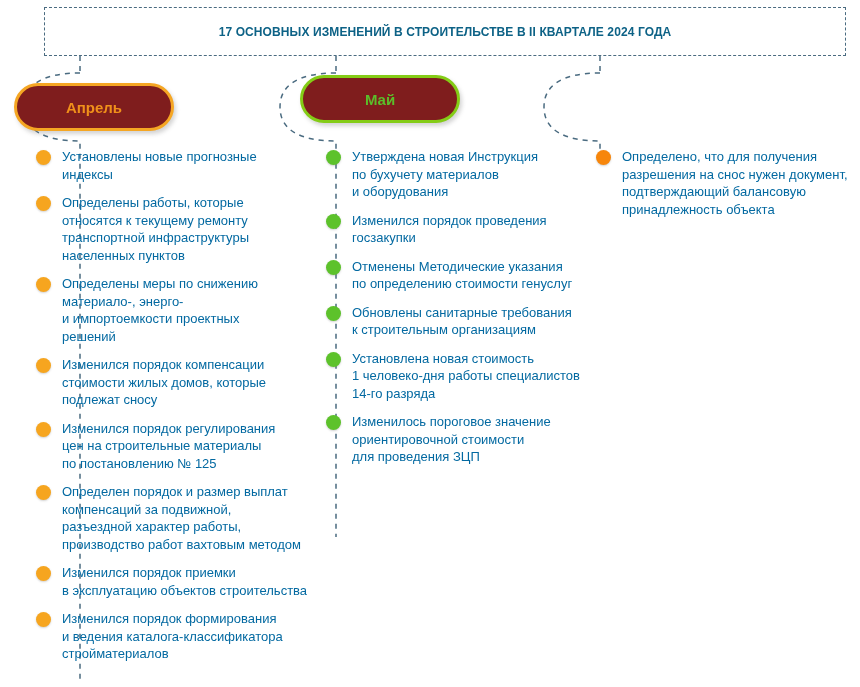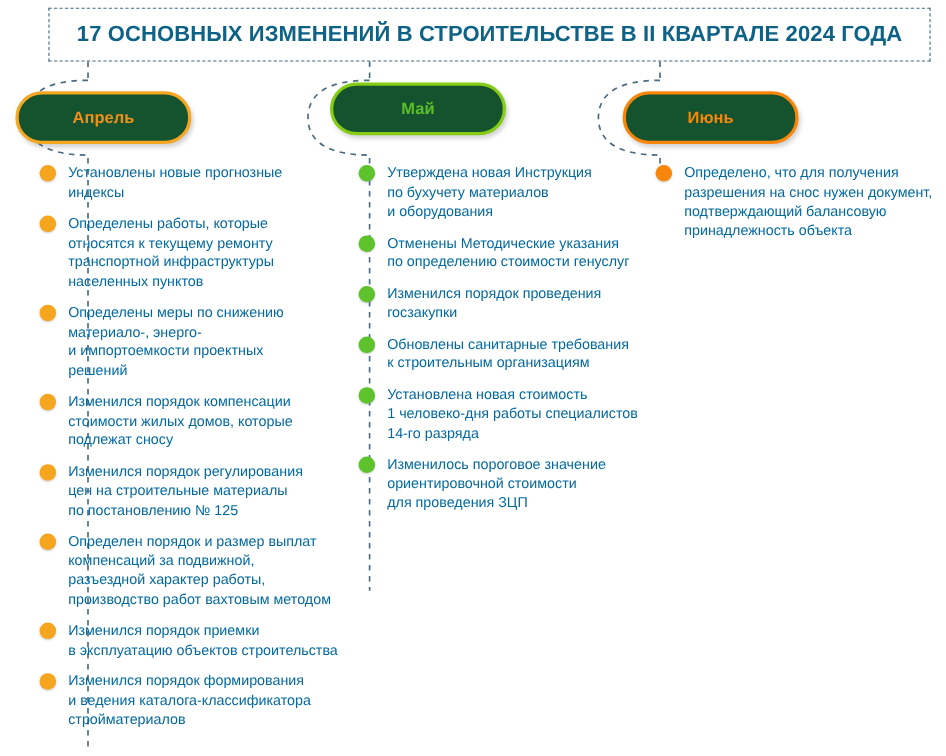--- a/index.html
+++ b/index.html
@@ -29,21 +29,21 @@
     top: 7px;
     width: 802px;
     height: 49px;
     border: 1.5px dashed #4a6b80;
     box-sizing: border-box;
     display: flex;
     align-items: center;
     justify-content: center;
   }
   .title-text {
-    font-size: 20px;
+    font-size: 12px;
     font-weight: bold;
     color: #0d6286;
     letter-spacing: 0.1px;
     white-space: nowrap;
   }
 
   
   .connectors {
     position: absolute;
     left: 0;
@@ -52,21 +52,21 @@
     height: 687px;
     pointer-events: none;
   }
 
   
   .pill {
     position: absolute;
     height: 48px;
     border-radius: 26px;
     box-sizing: border-box;
-    background: #14532d;
+    background: #7f1d1d;
     display: flex;
     align-items: center;
     justify-content: center;
     box-shadow: 2px 3px 4px rgba(120,120,120,0.33);
   }
   .pill-label {
     font-size: 15px;
     font-weight: bold;
   }
   #pill-april {
@@ -149,23 +149,20 @@
       <path d="M600,73 C564,73 544,84 544,107 C544,130 564,141 600,141 L600,160"></path>
     </g>
   </svg>
 
   <div class="pill" id="pill-april">
     <span class="pill-label">Апрель</span>
   </div>
   <div class="pill" id="pill-may">
     <span class="pill-label">Май</span>
   </div>
-  <div class="pill" id="pill-june">
-    <span class="pill-label">Июнь</span>
-  </div>
 
   <div class="column" id="col-april">
       <div class="item">
         <span class="bullet"></span>
         <span class="item-text">Установлены новые прогнозные<br>индексы</span>
       </div>
       <div class="item">
         <span class="bullet"></span>
         <span class="item-text">Определены работы, которые<br>относятся к текущему ремонту<br>транспортной инфраструктуры<br>населенных пунктов</span>
       </div>
@@ -194,25 +191,25 @@
         <span class="item-text">Изменился порядок формирования<br>и ведения каталога-классификатора<br>стройматериалов</span>
       </div>
     </div>
   <div class="column" id="col-may">
       <div class="item">
         <span class="bullet"></span>
         <span class="item-text">Утверждена новая Инструкция<br>по бухучету материалов<br>и оборудования</span>
       </div>
       <div class="item">
         <span class="bullet"></span>
+        <span class="item-text">Изменился порядок проведения<br>госзакупки</span>
+      </div>
+      <div class="item">
+        <span class="bullet"></span>
         <span class="item-text">Отменены Методические указания<br>по определению стоимости генуслуг</span>
-      </div>
-      <div class="item">
-        <span class="bullet"></span>
-        <span class="item-text">Изменился порядок проведения<br>госзакупки</span>
       </div>
       <div class="item">
         <span class="bullet"></span>
         <span class="item-text">Обновлены санитарные требования<br>к строительным организациям</span>
       </div>
       <div class="item">
         <span class="bullet"></span>
         <span class="item-text">Установлена новая стоимость<br>1 человеко-дня работы специалистов<br>14-го разряда</span>
       </div>
       <div class="item">

